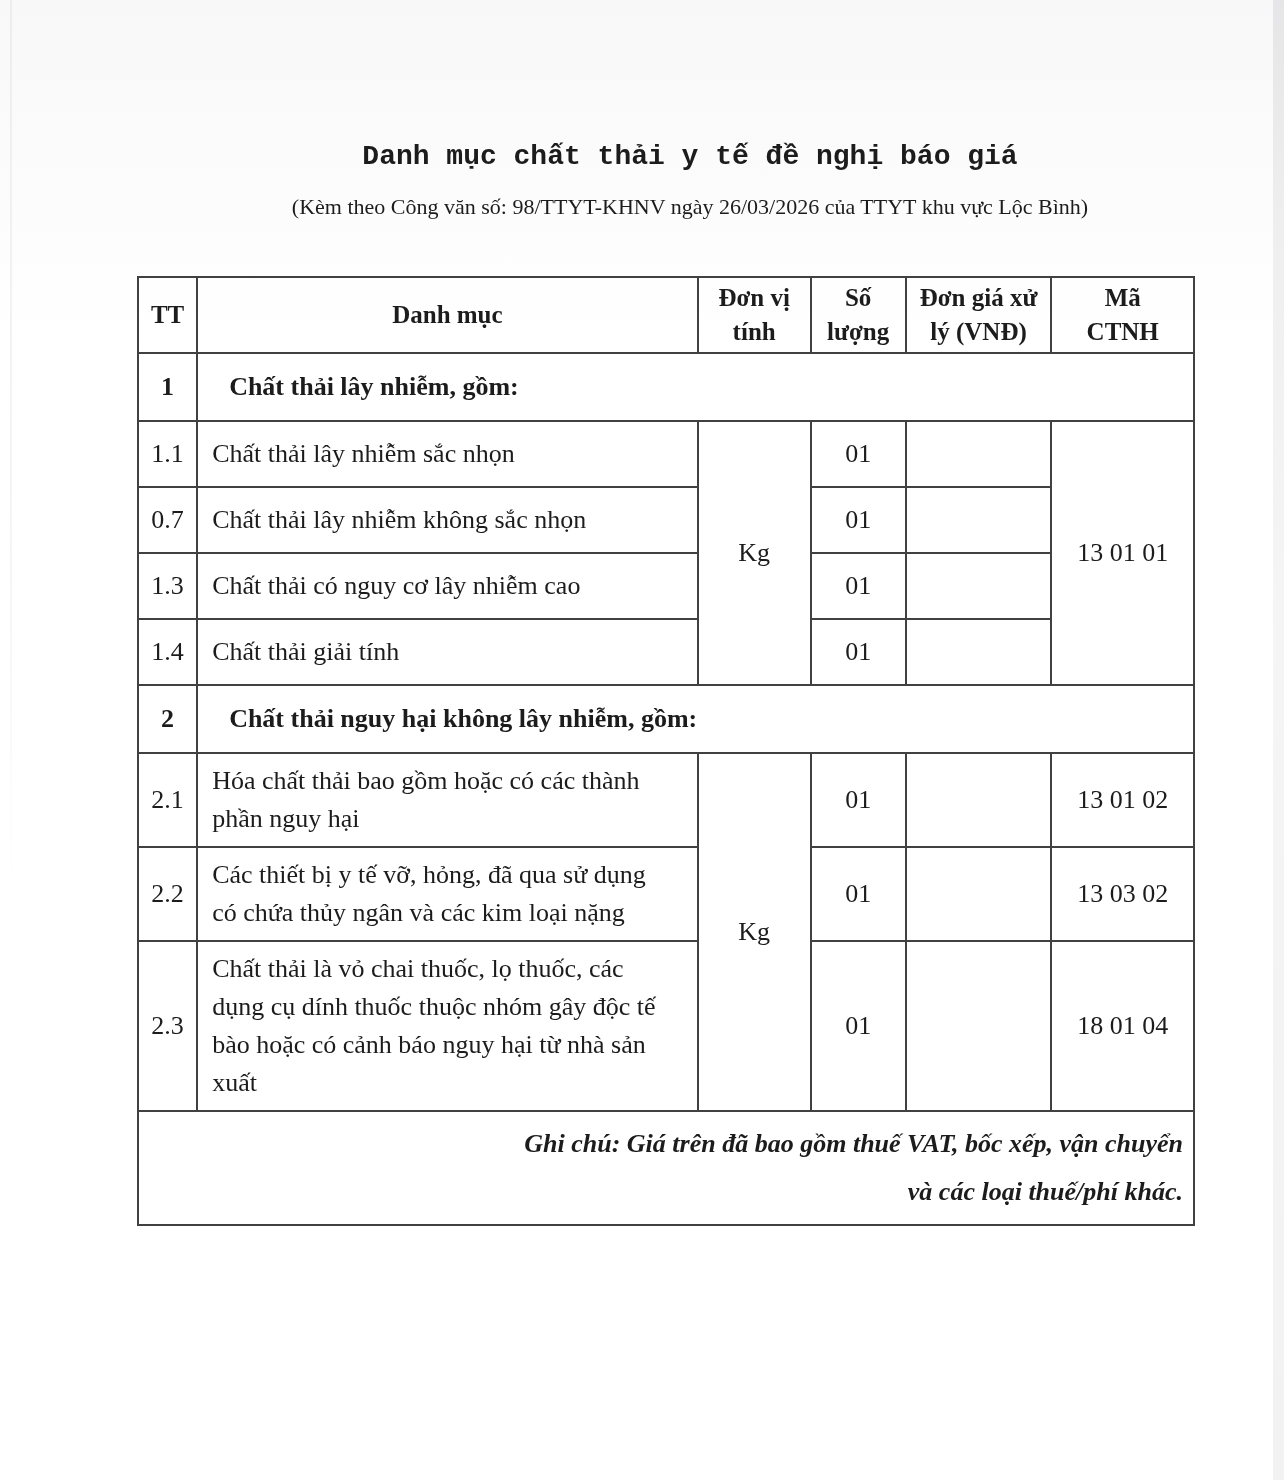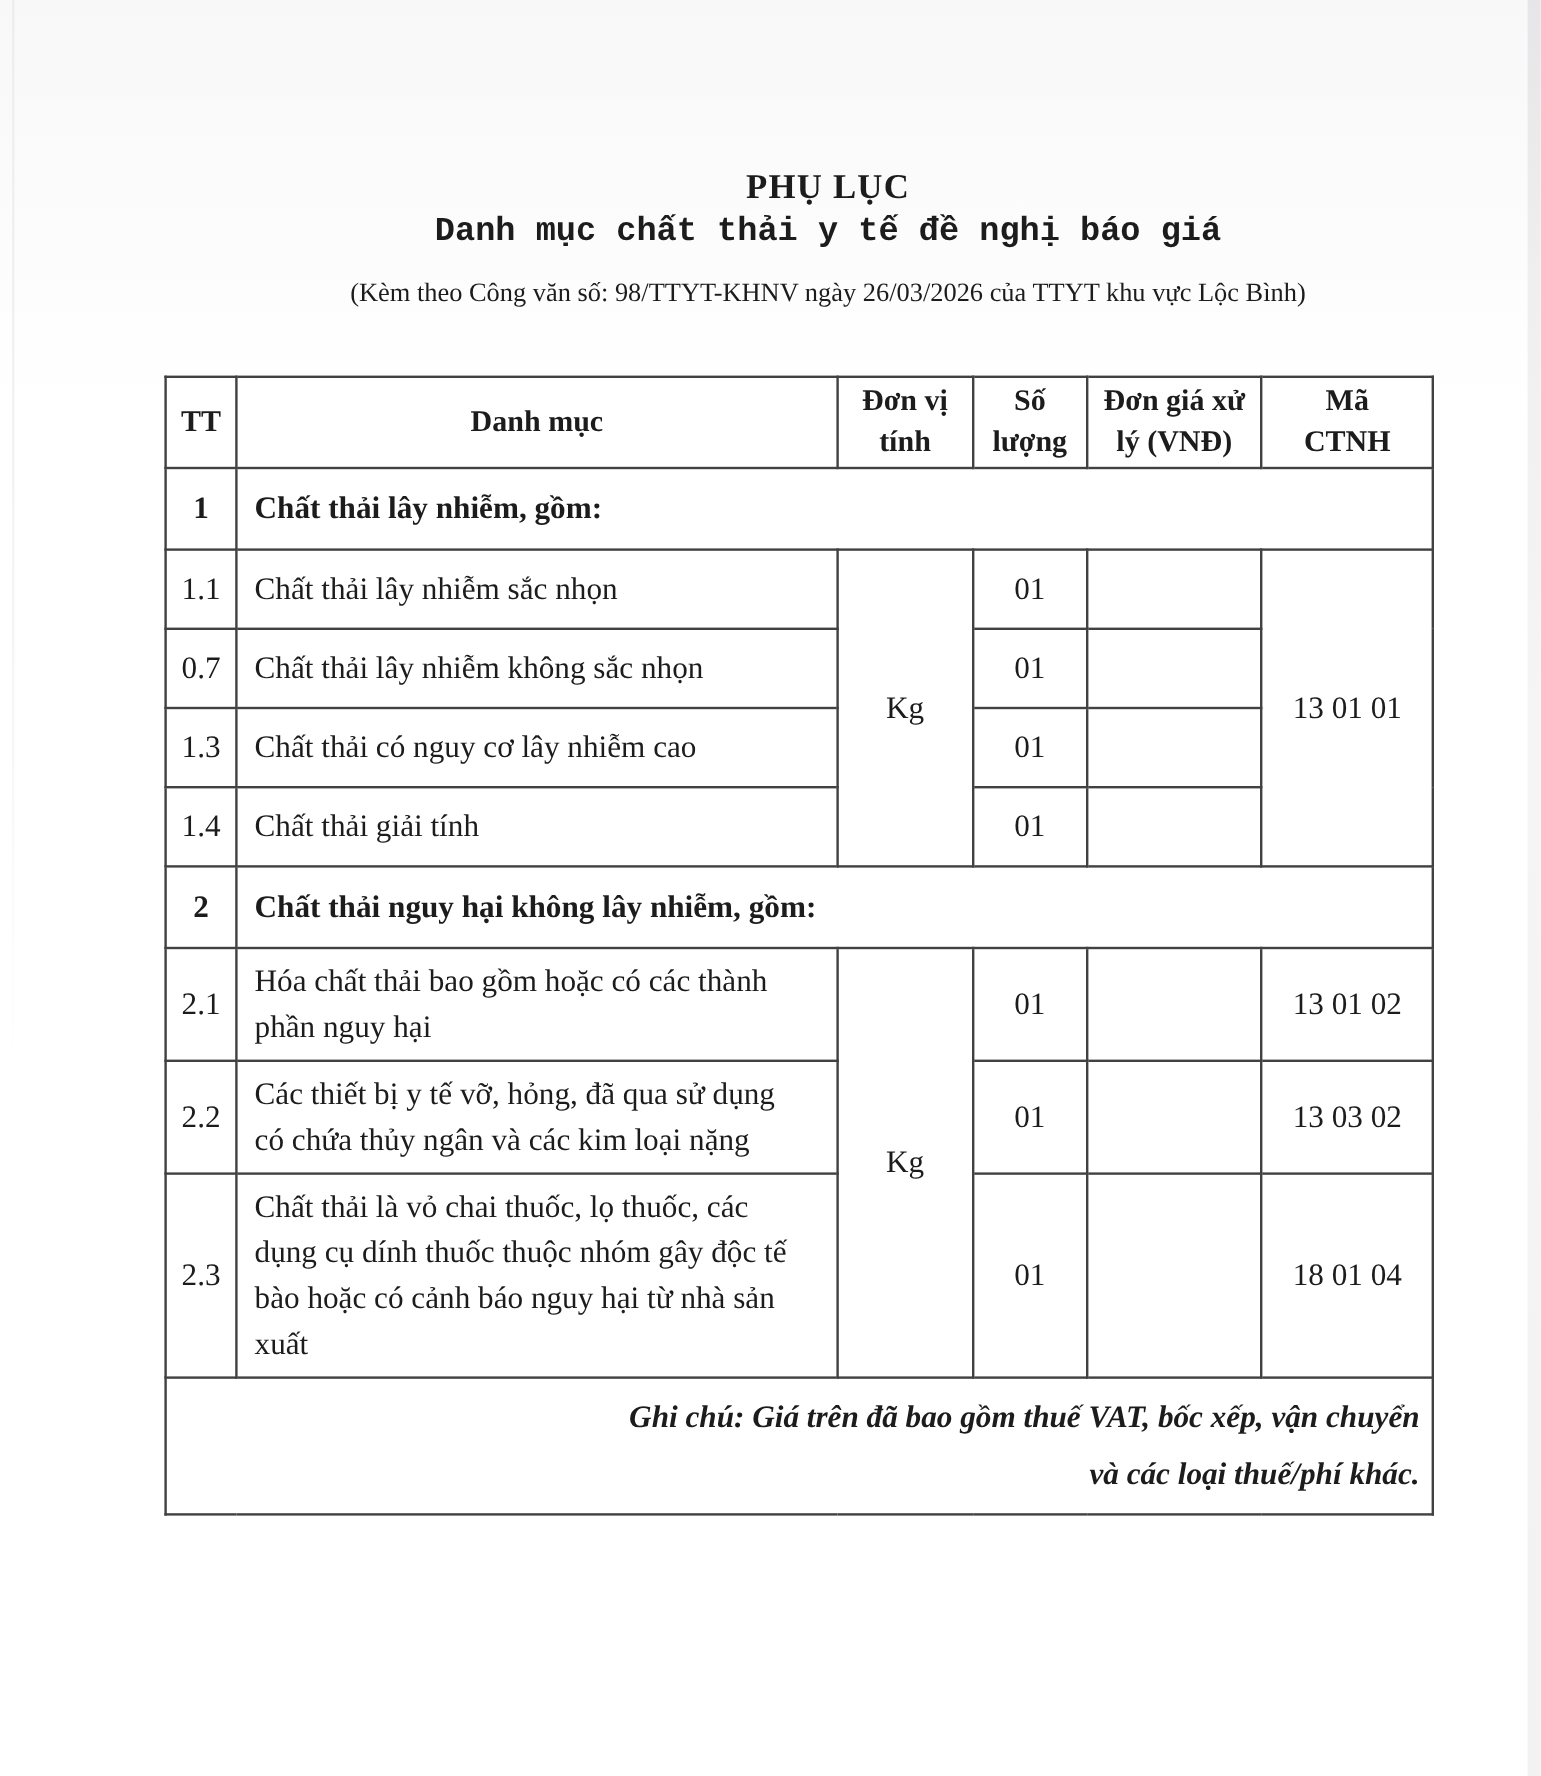--- a/index.html
+++ b/index.html
@@ -84,21 +84,21 @@
     font-size: 25px;
     height: 70px;
     text-align: center;
     padding: 2px 4px;
   }
   .hdr-line { display: block; line-height: 34px; }
 
   tr.section-row td { height: 58px; }
   tr.section-row td.section-title {
     font-weight: bold;
-    padding-left: 14px;
+    padding-left: 31px;
   }
   tr.section-row td.c { font-weight: bold; }
 
   tr.item-row td { height: 56px; }
   td.name-cell {
     padding-left: 14px;
     padding-right: 20px;
     line-height: 38px;
   }
   tr.item-tall td { height: auto; padding-top: 8px; padding-bottom: 8px; }
@@ -111,21 +111,20 @@
   }
   .footnote-line { display: block; line-height: 48px; text-align: right; }
 </style>
 </head>
 <body>
 
 <div class="edge-right"></div>
 <div class="edge-left"></div>
 
 <div class="heading-block">
-  <p class="doc-title">PHỤ LỤC</p>
   <p class="doc-subtitle">Danh mục chất thải y tế đề nghị báo giá</p>
   <p class="doc-note">(Kèm theo Công văn số: 98/TTYT-KHNV ngày 26/03/2026 của TTYT khu vực Lộc Bình)</p>
 </div>
 
 <div class="table-wrap">
   <table class="doc-table">
     <colgroup>
       <col class="col-tt">
         <col class="col-name">
         <col class="col-unit">

